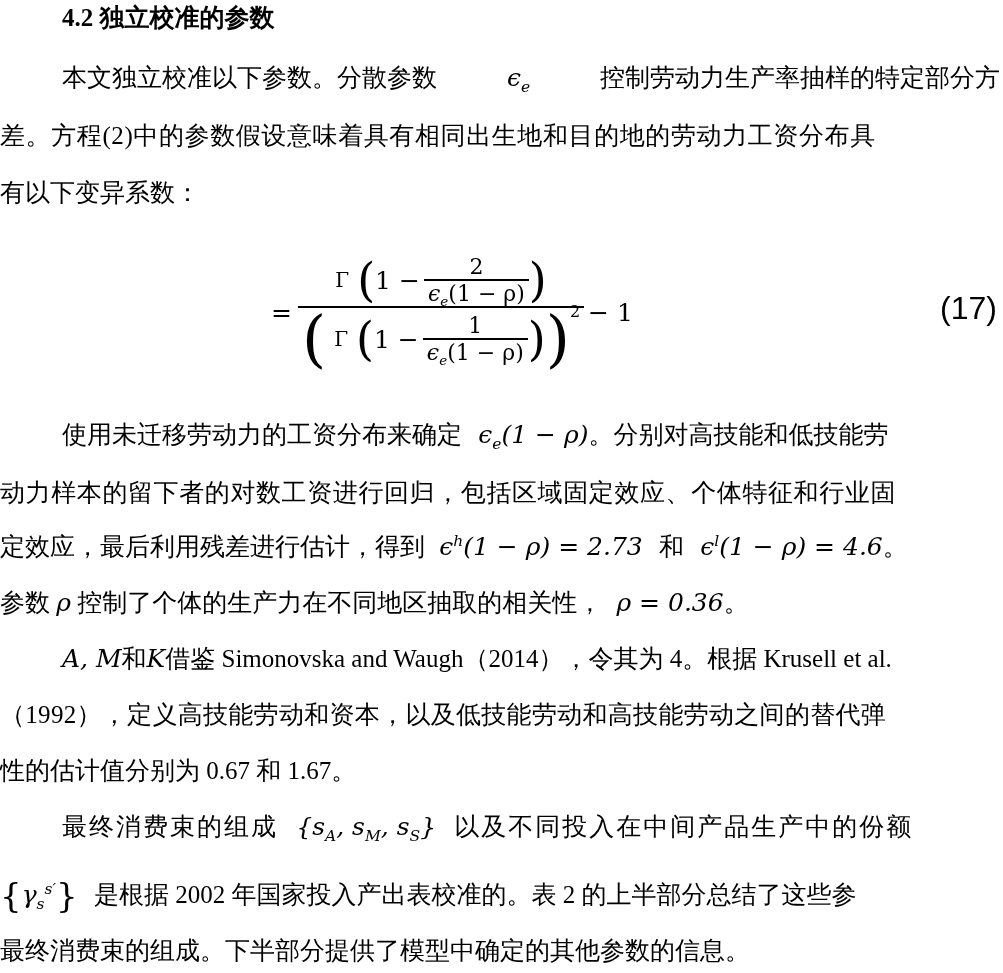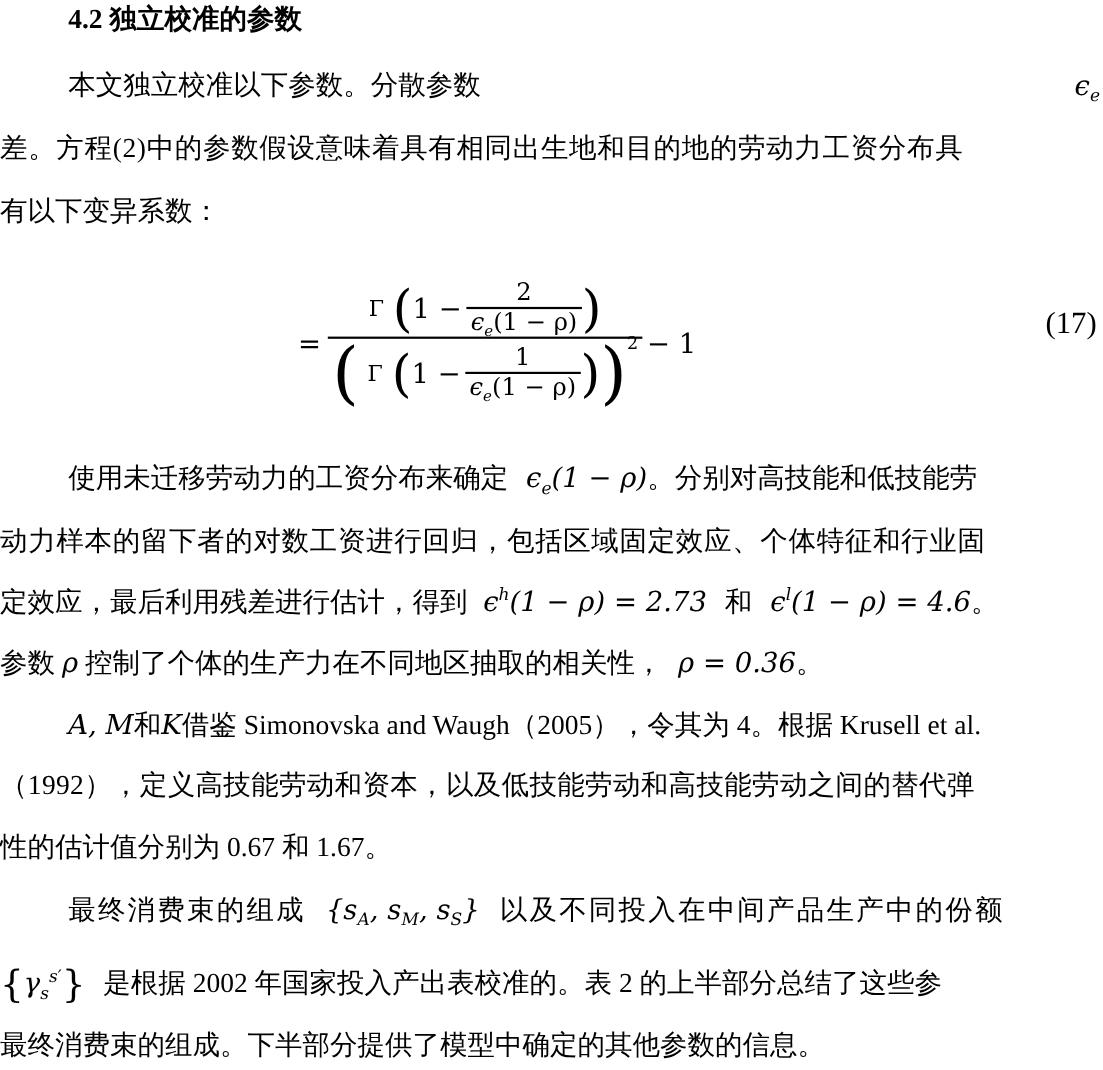--- a/index.html
+++ b/index.html
@@ -16,37 +16,38 @@
   .mu { font-family: "DejaVu Serif", "Liberation Serif", serif; }
   sub, sup { font-size: 0.62em; line-height: 0; }
   .eq {
     position: absolute; left: 265px; top: 232px; height: 160px;
     display: flex; align-items: center;
     font-family: "DejaVu Serif", "Liberation Serif", serif;
   }
   .frac { display: inline-flex; flex-direction: column; align-items: center; vertical-align: middle; }
   .frac .num, .frac .den { padding: 0 4px; text-align: center; }
   .frac .bar { height: 2px; background: #000; align-self: stretch; }
-  .eqnum { position: absolute; right: 6px; top: 279px; font-family: Liberation Serif, serif; font-size: 28px; }
+  .eqnum { position: absolute; right: 6px; top: 290px; font-family: Liberation Sans, sans-serif; font-size: 32px; }
   .big-paren { font-size: 46px; font-weight: 200; line-height: 1; }
   .huge-paren { font-size: 62px; font-weight: 200; line-height: 1; }
   .sfrac { font-size: 22px; }
   .inner { display: inline-flex; align-items: center; }
 </style>
 </head>
 <body>
 
 <div class="line indent heading" style="top:5px;">
   <span>4.2</span>
   <span>独立校准的参数</span>
 </div>
 
 <div class="line indent" style="top:65px; width:938px; display:flex; justify-content:space-between;text-align:center;">
   <span>本文独立校准以下参数。分散参数</span>
   <span class="m"><span>ϵ</span><sub>e</sub></span>
+  <span>控制劳动力生产率抽样的特定部分方</span>
 </div>
 <div class="line" style="top:123px; letter-spacing:0.6px;">差。方程(2)中的参数假设意味着具有相同出生地和目的地的劳动力工资分布具</div>
 <div class="line" style="top:180px;">有以下变异系数：</div>
 
 <div class="eq">
   <span style="margin:0 6px;">=</span>
   <span class="frac">
     <span class="num inner">
       <span style="font-size:20px;margin-right:8px;">Γ</span>
       <span class="big-paren">(</span>
@@ -90,21 +91,21 @@
   <span class="m"><span>ϵ</span><sup>l</sup><span class="mu">(1 − ρ) = 4.6</span></span><span>。</span>
 </div>
 <div class="line" style="top:590px;">
   <span>参数</span>
   <span class="m">ρ</span>
   <span>控制了个体的生产力在不同地区抽取的相关性，</span>
   <span class="m" style="margin-left:8px;">ρ =  0.36</span><span>。</span>
 </div>
 
 <div class="line indent" style="top:646px;">
-  <span class="m">A, M</span><span>和</span><span class="m">K</span><span>借鉴  Simonovska and Waugh（2005），令其为 4。根据 Krusell et al.</span>
+  <span class="m">A, M</span><span>和</span><span class="m">K</span><span>借鉴  Simonovska and Waugh（2014），令其为 4。根据 Krusell et al.</span>
 </div>
 <div class="line" style="top:702px; letter-spacing:0.3px;">（1992），定义高技能劳动和资本，以及低技能劳动和高技能劳动之间的替代弹</div>
 <div class="line" style="top:758px;">性的估计值分别为  0.67  和  1.67。</div>
 
 <div class="line indent" style="top:814px; letter-spacing:2px;">
   <span>最终消费束的组成</span>
   <span class="m" style="letter-spacing:0; margin:0 10px;"><span class="mu">{s</span><sub>A</sub><span>, s</span><sub>M</sub><span>, s</span><sub>S</sub><span class="mu">}</span></span>
   <span>以及不同投入在中间产品生产中的份额</span>
 </div>
 <div class="line" style="top:878px;">

